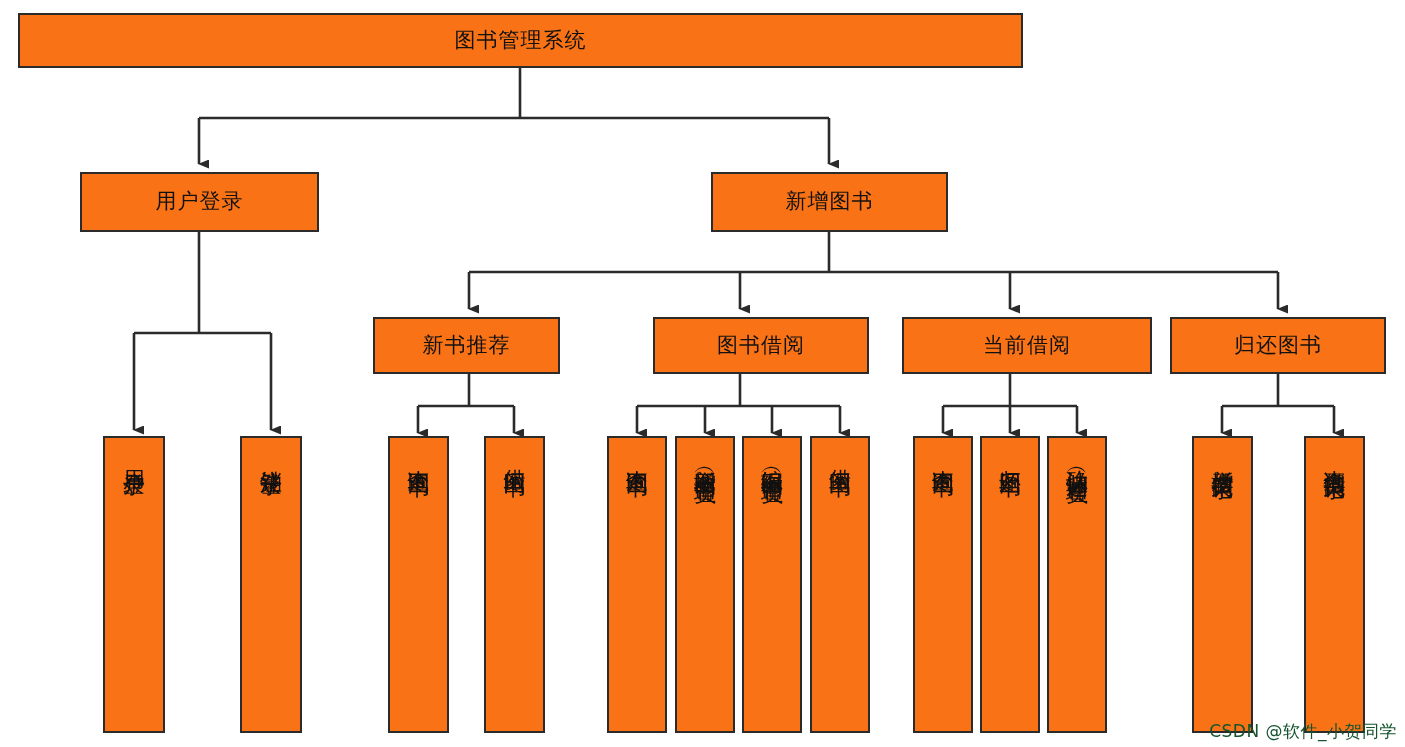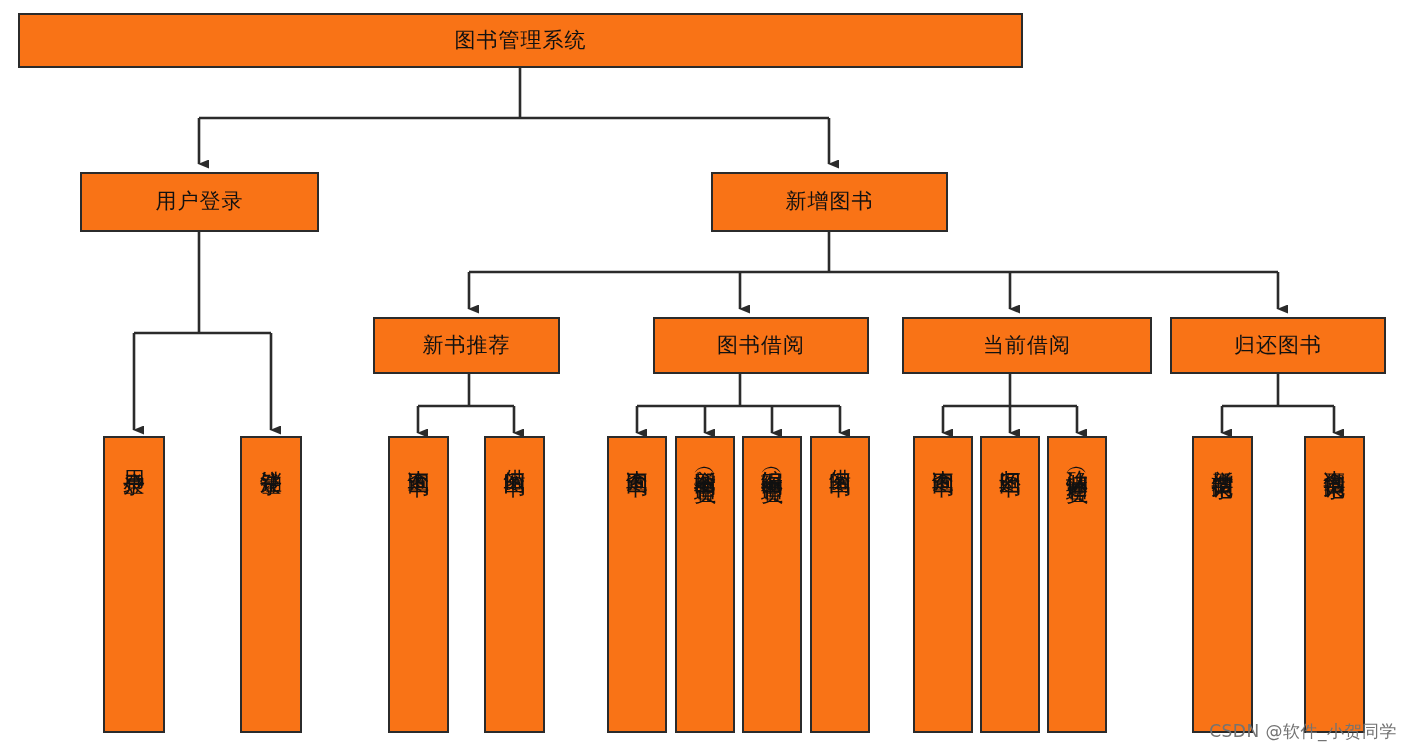--- a/index.html
+++ b/index.html
@@ -54,21 +54,21 @@
     line-height: 1.18;
     letter-spacing: 2px;
     white-space: nowrap;
     height: auto;
   }
   #watermark {
     position: absolute;
     right: 8px;
     bottom: 4px;
     font-size: 17px;
-    color: #737373;
+    color: #14532d;
     letter-spacing: 0.5px;
     white-space: nowrap;
     font-family: "DejaVu Sans", "Liberation Sans", sans-serif;
   }
 </style>
 </head>
 <body>
 
 <div id="diagram-root">
 

